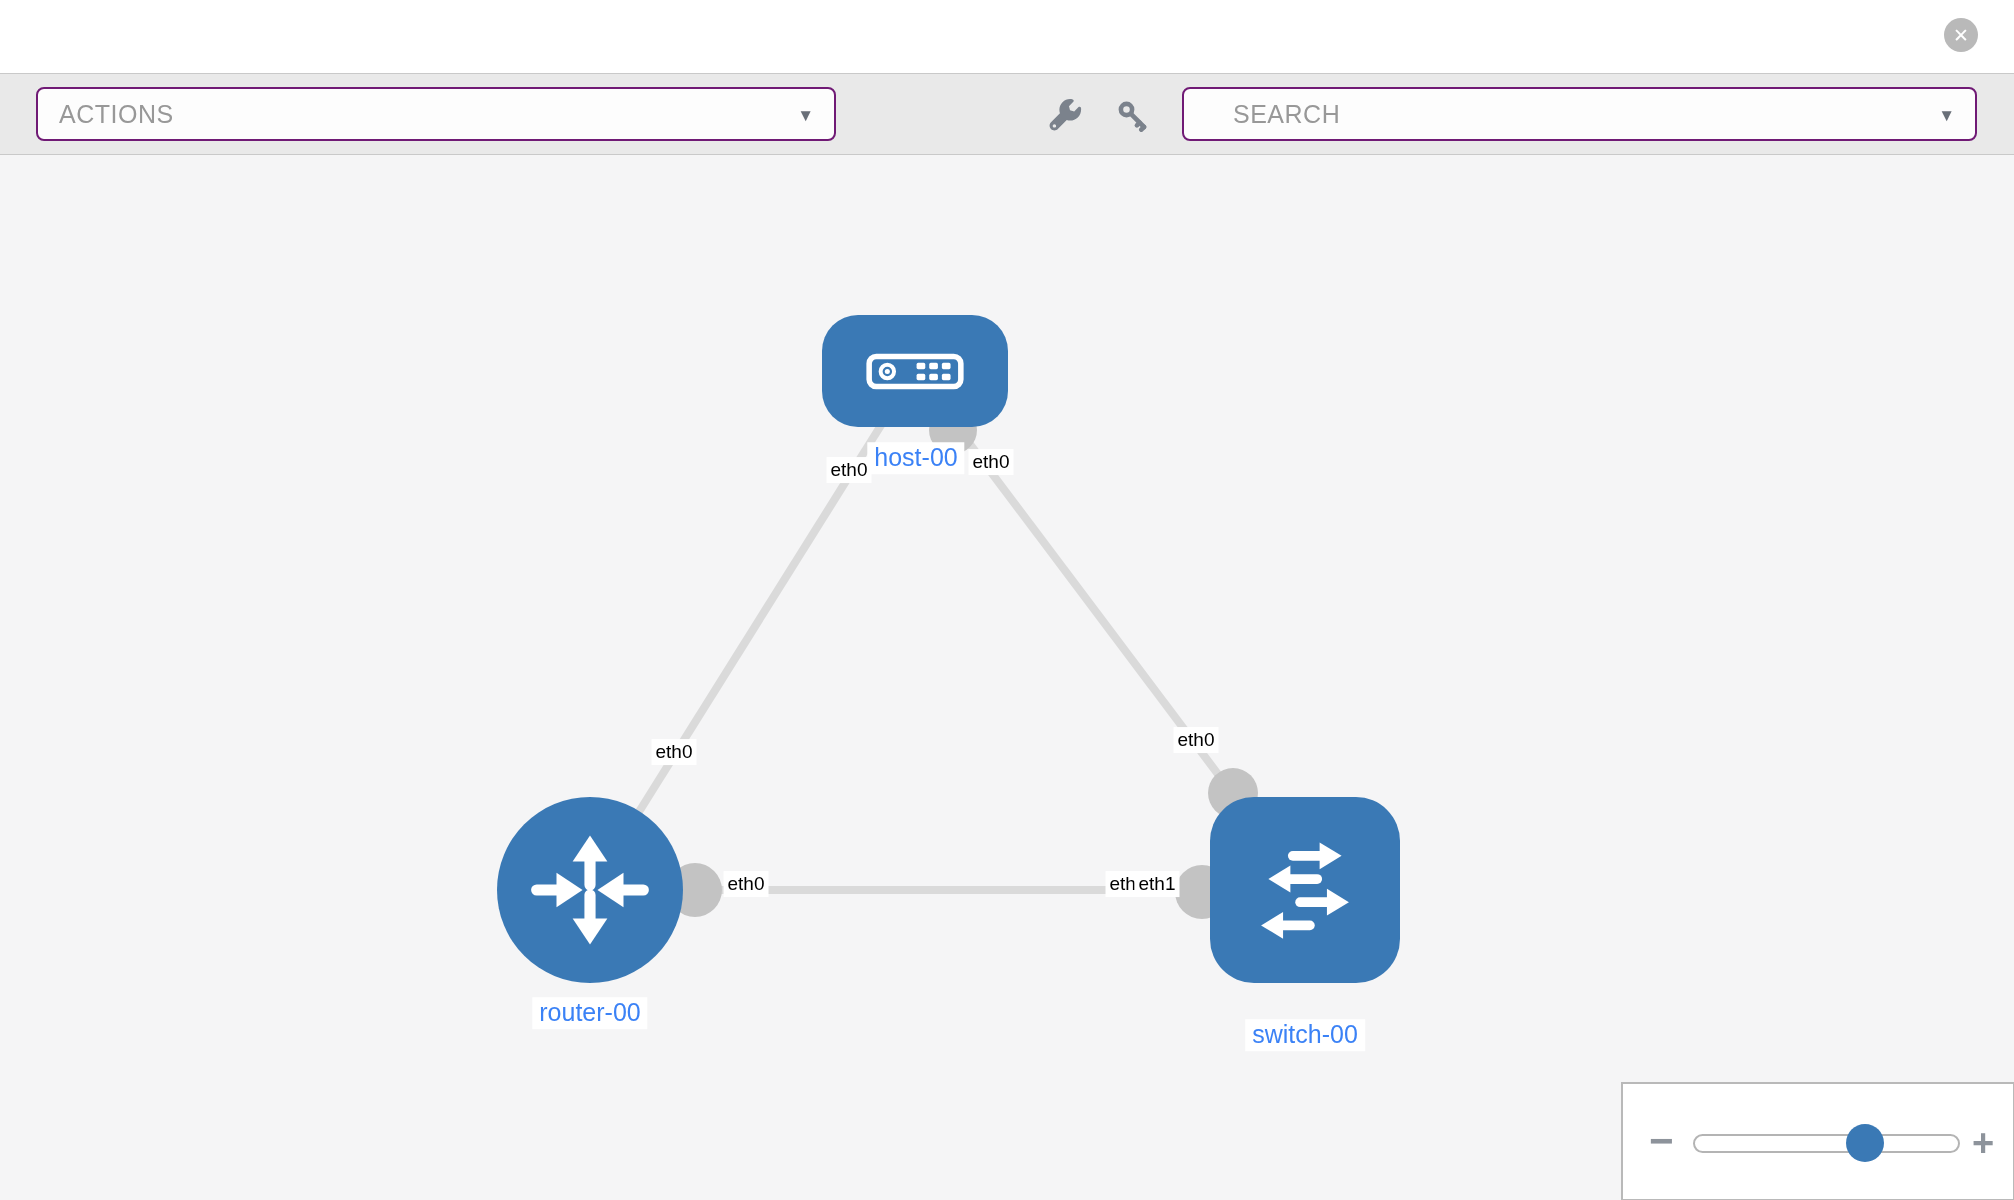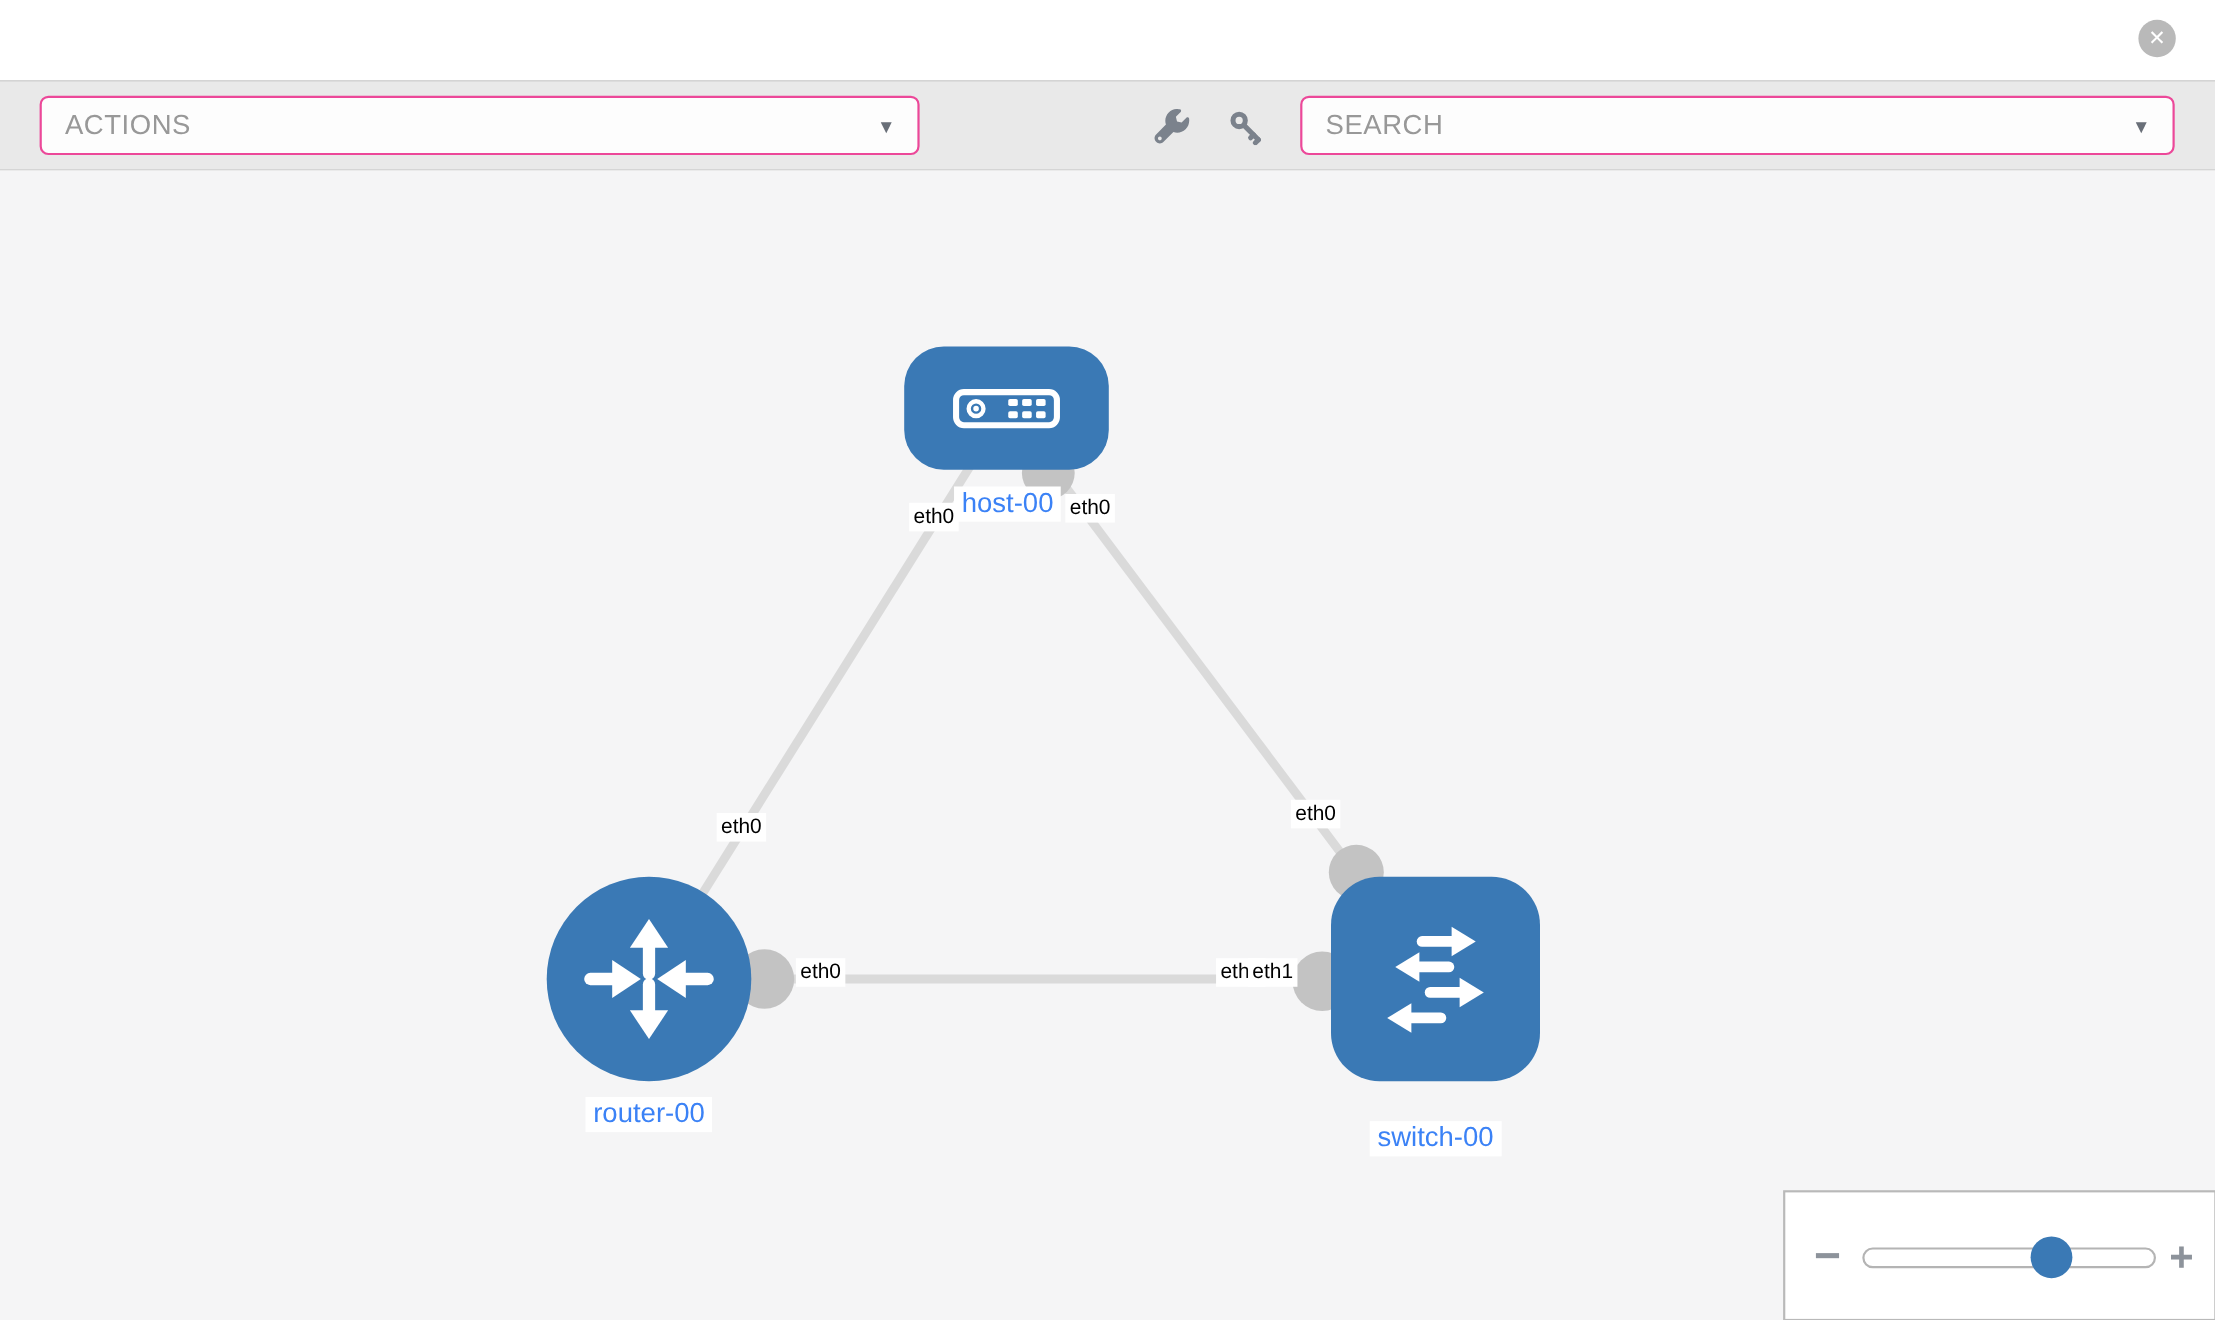--- a/index.html
+++ b/index.html
@@ -11,25 +11,25 @@
   .page-title { position: absolute; left: 39px; top: 20px; font-size: 27px; font-weight: 700;
     color: #4d4d4d; letter-spacing: 0.2px; }
   .close-btn { position: absolute; left: 1944px; top: 18px; width: 34px; height: 34px;
     border-radius: 50%; background: #b9b9b9; color: #fff; display: flex; align-items: center;
     justify-content: center; font-size: 19px; font-weight: 700; cursor: pointer; }
 
   
   .toolbar { position: absolute; left: 0; top: 73px; width: 2014px; height: 82px;
     background: #e9e9e9; border-top: 1px solid #c9c9c9; border-bottom: 1px solid #c9c9c9; }
   .select { position: absolute; top: 13px; height: 54px; background: #fdfdfd;
-    border: 2px solid #ec4899; border-radius: 8px; display: flex; align-items: center; }
+    border: 2px solid #701a75; border-radius: 8px; display: flex; align-items: center; }
   .select .sel-text { margin-left: 21px; font-size: 25px; color: #989898; letter-spacing: 0.5px; }
   .select .caret { position: absolute; right: 20px; top: 17px; font-size: 17px; color: #696f78; }
   .select.actions { left: 36px; width: 800px; }
-  .select.search { left: 1182px; width: 795px; }
+  .select.search { left: 1182px; width: 795px; padding-left: 28px; }
   .tool-icon-btn { position: absolute; top: 24px; width: 36px; height: 36px; display: flex;
     align-items: center; justify-content: center; cursor: pointer; }
   .tool-icon-btn.wrench { left: 1048px; }
   .tool-icon-btn.key { left: 1115px; }
 
   
   .canvas { position: absolute; left: 0; top: 155px; width: 2014px; height: 1045px;
     background: #f5f5f6; }
   .edges { position: absolute; left: 0; top: 0; }
 

